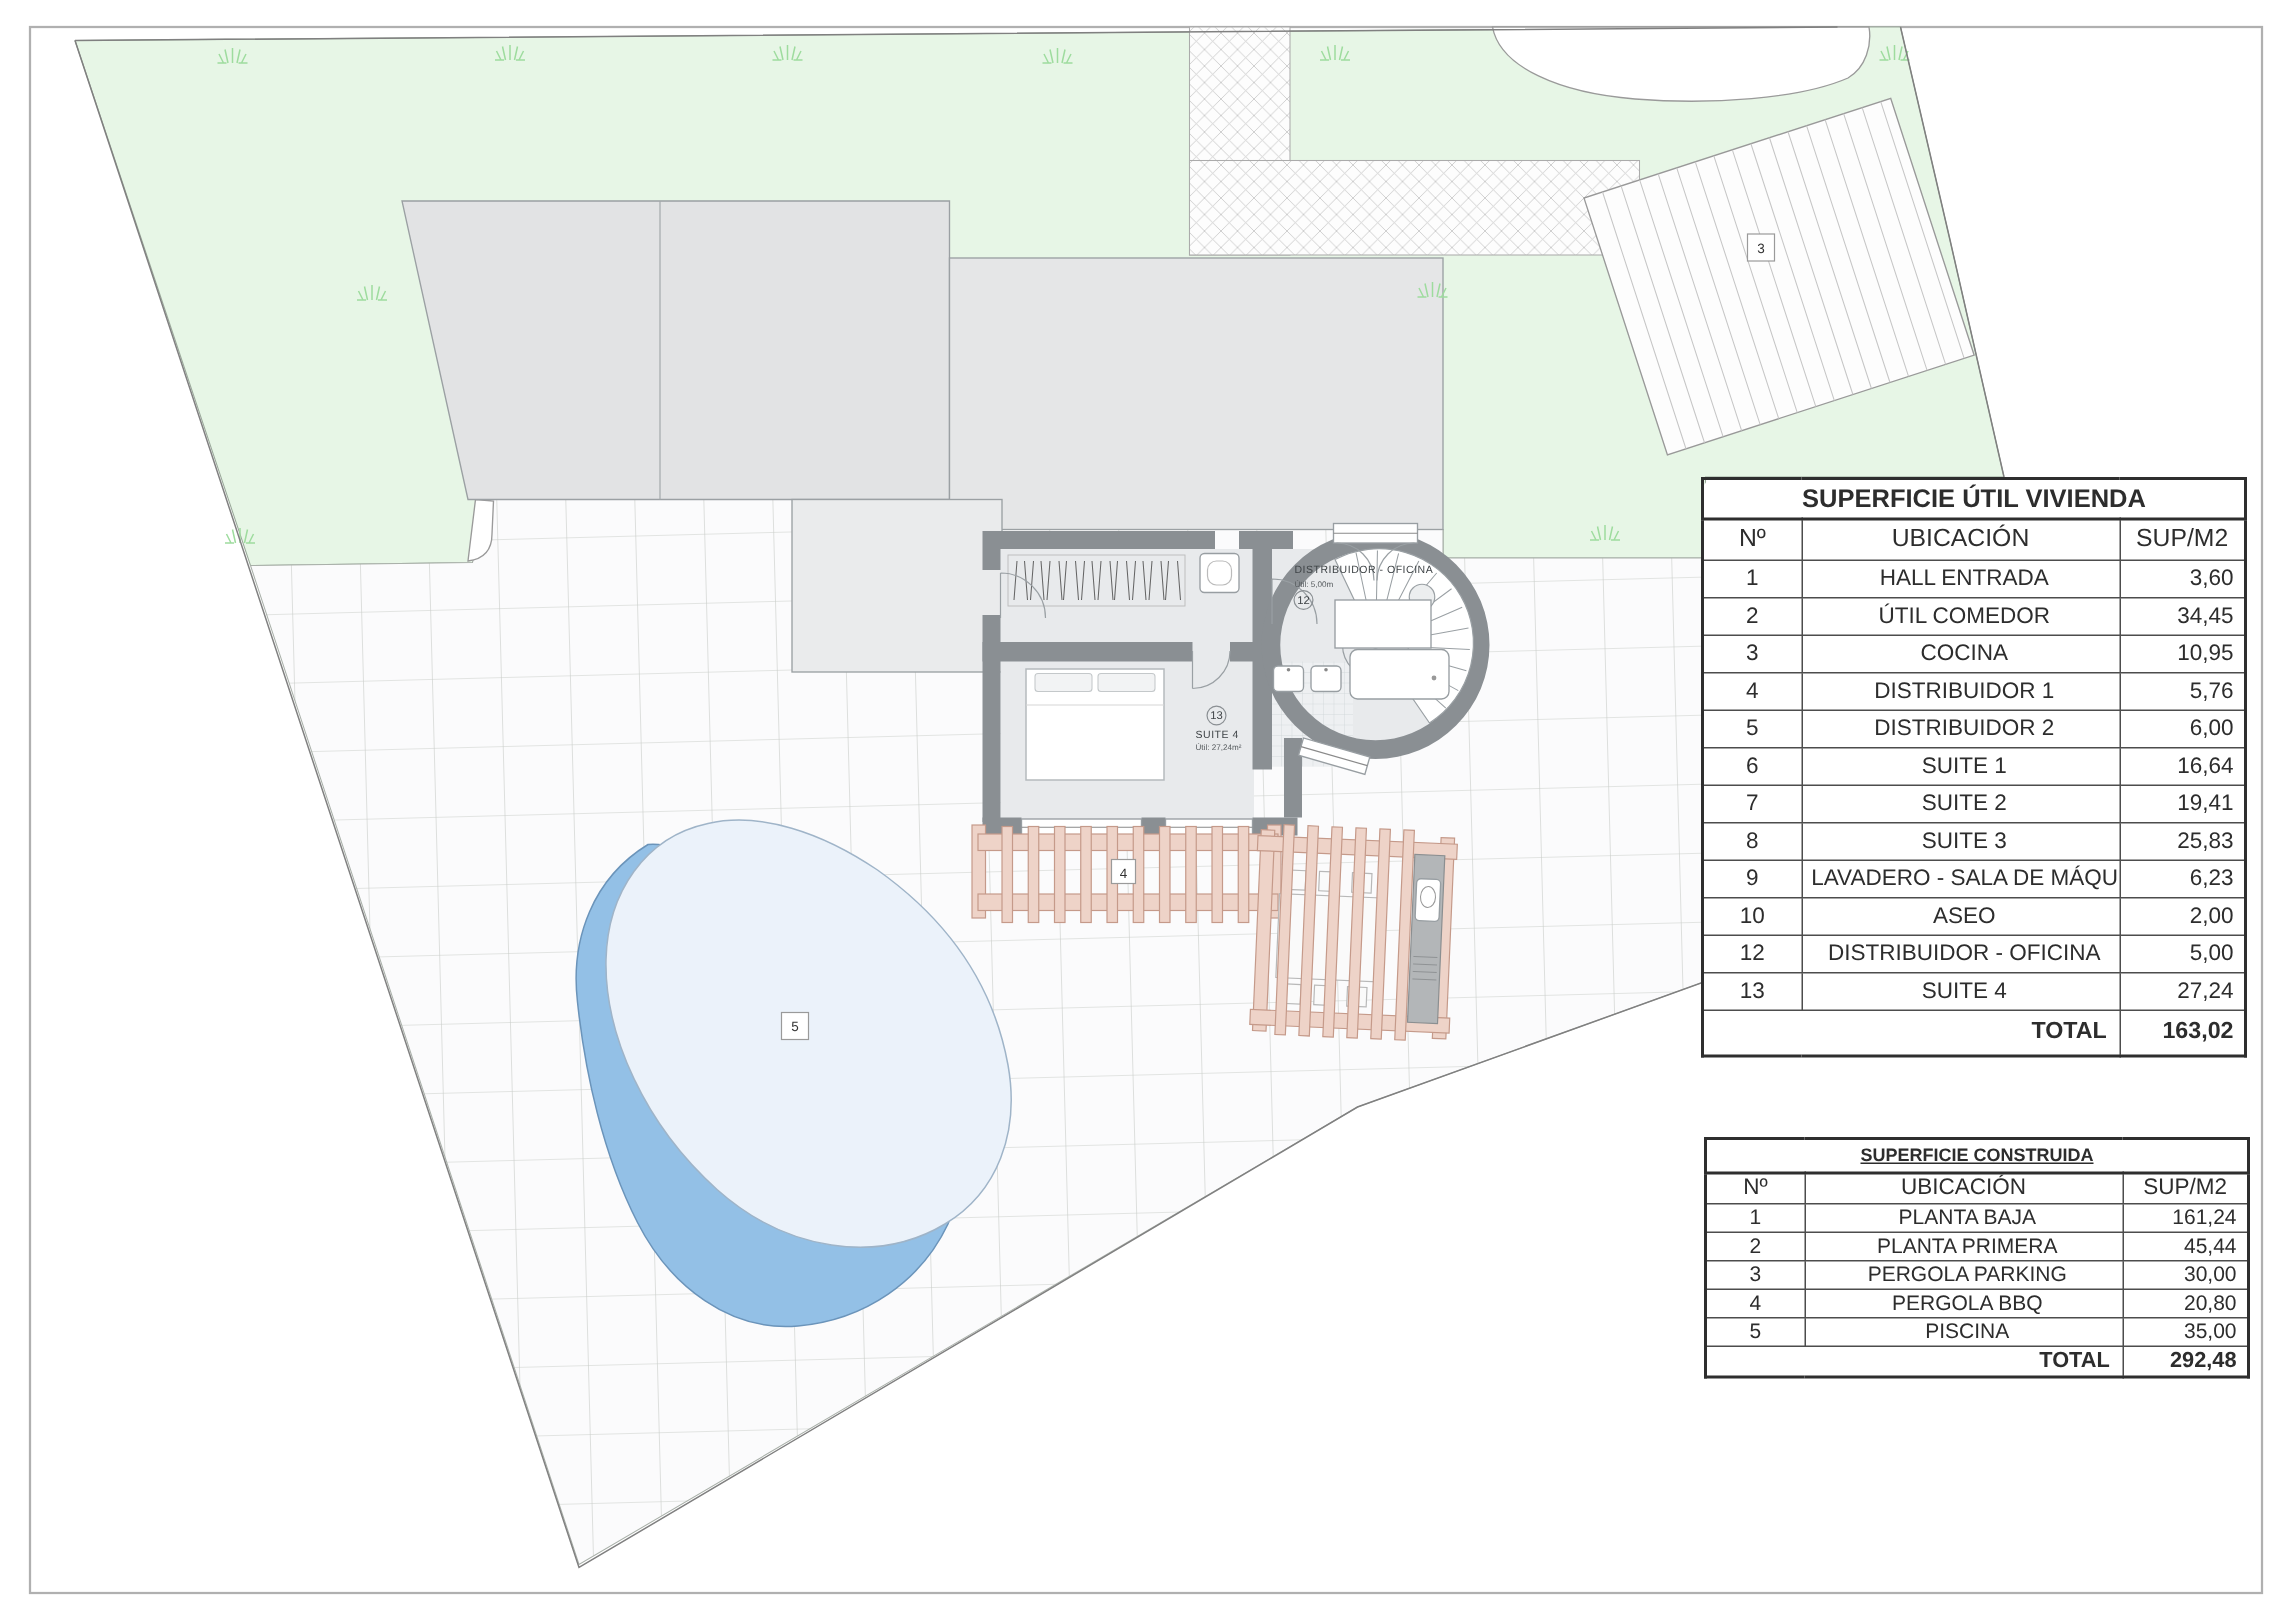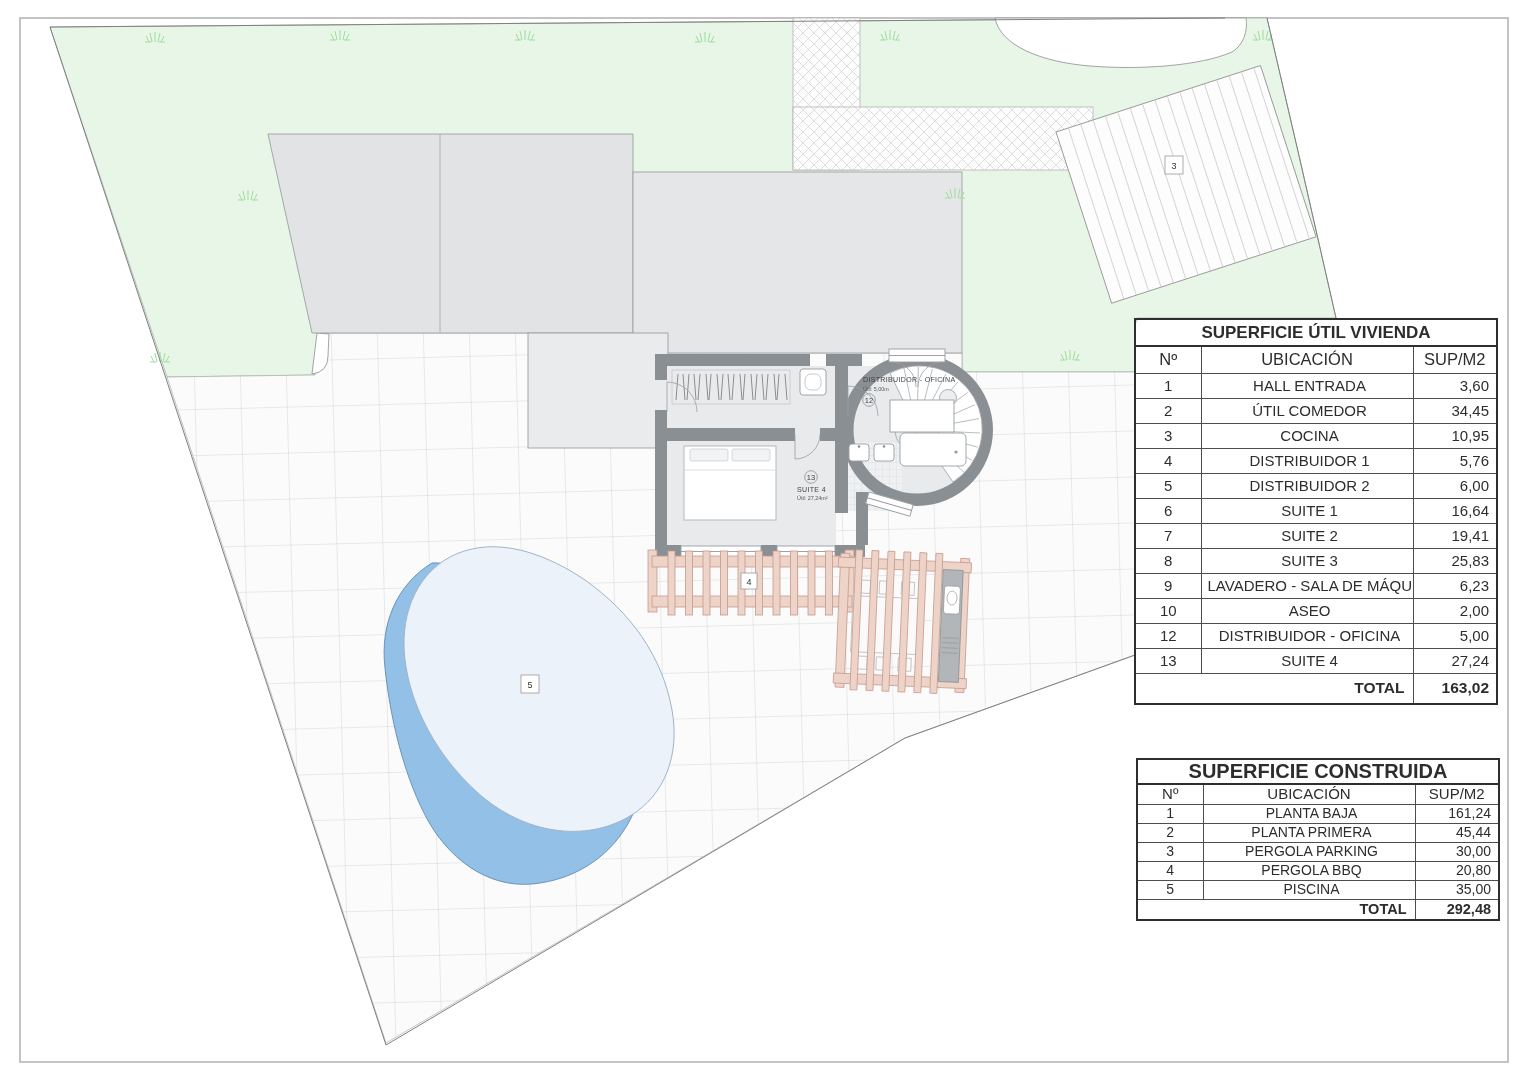--- a/index.html
+++ b/index.html
@@ -57,21 +57,21 @@
   #table-util{left:1134px;top:318px;width:362px;}
   #table-util col.no{width:66px;} #table-util col.ub{width:212px;} #table-util col.sup{width:84px;}
   #table-util tr{height:25px;font-size:15px;}
   #table-util tr.title-row{height:27px;font-size:17px;}
   #table-util tr.head-row{height:27px;font-size:16.5px;}
   #table-util tr.total-row{height:31px;font-size:15.5px;}
 
   #table-cons{left:1136px;top:758px;width:362px;}
   #table-cons col.no{width:66px;} #table-cons col.ub{width:212px;} #table-cons col.sup{width:84px;}
   #table-cons tr{height:19px;font-size:14px;}
-  #table-cons tr.title-row{height:23px;font-size:20px;}
+  #table-cons tr.title-row{height:23px;font-size:12px;text-decoration:underline;}
   #table-cons tr.head-row{height:20px;font-size:15px;}
   #table-cons tr.total-row{height:21px;font-size:14.5px;}
 </style>
 </head>
 <body>
 
 <div class="sheet">
 
 <svg width="1528" height="1080" viewBox="0 0 1528 1080">
   <defs>

